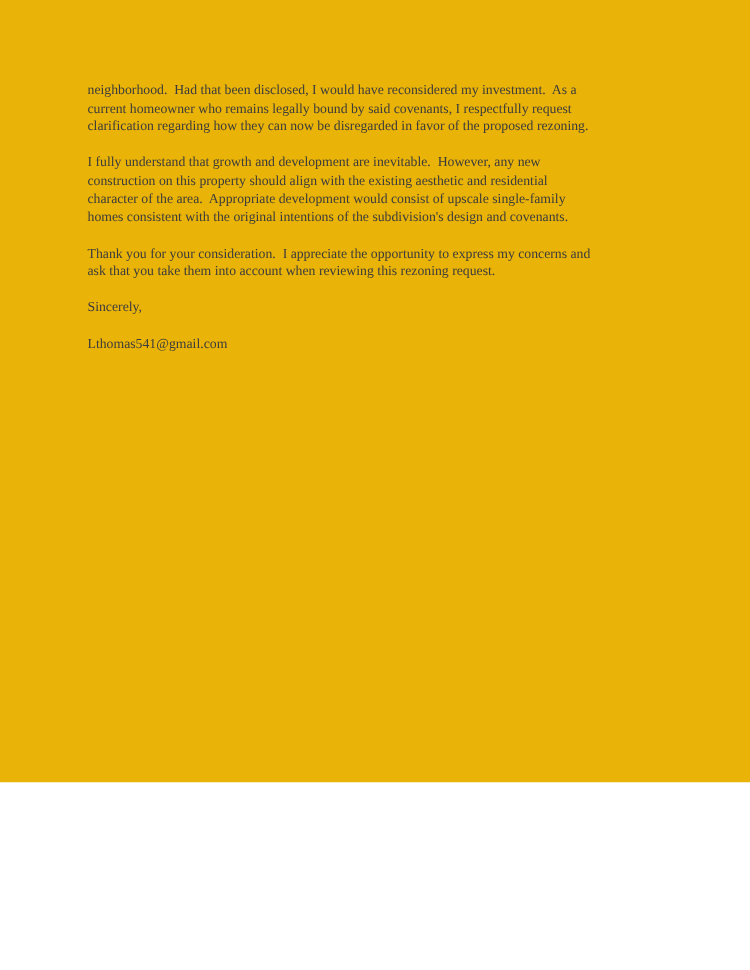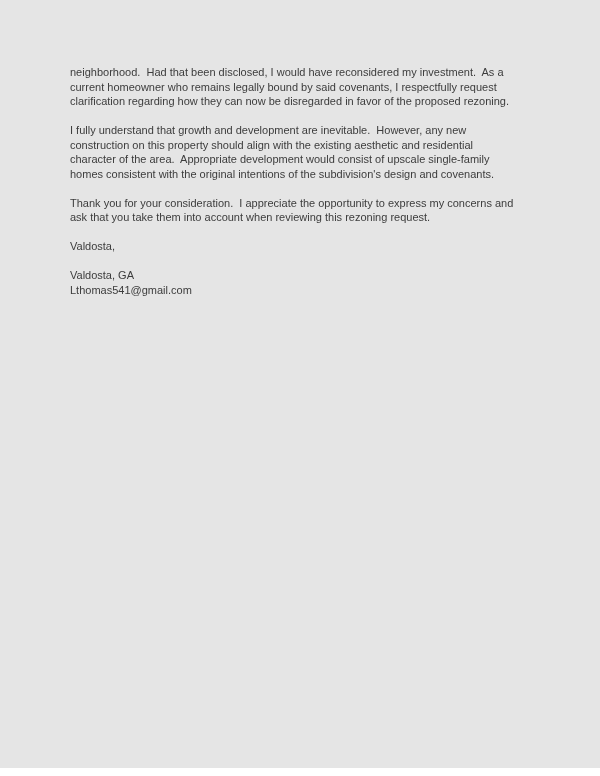--- a/index.html
+++ b/index.html
@@ -3,24 +3,24 @@
 <meta charset="utf-8">
 <style>
   html, body {
     margin: 0;
     padding: 0;
     background: #ffffff;
   }
   .page {
     position: relative;
     width: 600px;
-    height: 768px;
-    background: #e5e5e5;
+    height: 626px;
+    background: #eab308;
     overflow: hidden;
-    font-family: Liberation Sans, sans-serif;
+    font-family: Liberation Serif, serif;
   }
   .letter-content {
     position: absolute;
     left: 70px;
     top: 65px;
     width: 472px;
     color: #3c3c3c;
     font-size: 11px;
     line-height: 14.5px;
   }
@@ -40,19 +40,18 @@
   <div class="letter-content">
     <p>neighborhood.  Had that been disclosed, I would have reconsidered my investment.  As a
 current homeowner who remains legally bound by said covenants, I respectfully request
 clarification regarding how they can now be disregarded in favor of the proposed rezoning.</p>
     <p>I fully understand that growth and development are inevitable.  However, any new
 construction on this property should align with the existing aesthetic and residential
 character of the area.  Appropriate development would consist of upscale single-family
 homes consistent with the original intentions of the subdivision's design and covenants.</p>
     <p>Thank you for your consideration.  I appreciate the opportunity to express my concerns and
 ask that you take them into account when reviewing this rezoning request.</p>
-    <p>Valdosta,</p>
+    <p>Sincerely,</p>
     <div class="signature-block">
-      <p>Valdosta, GA</p>
       <p>Lthomas541@gmail.com</p>
     </div>
   </div>
 </div>
 
 </body></html>

